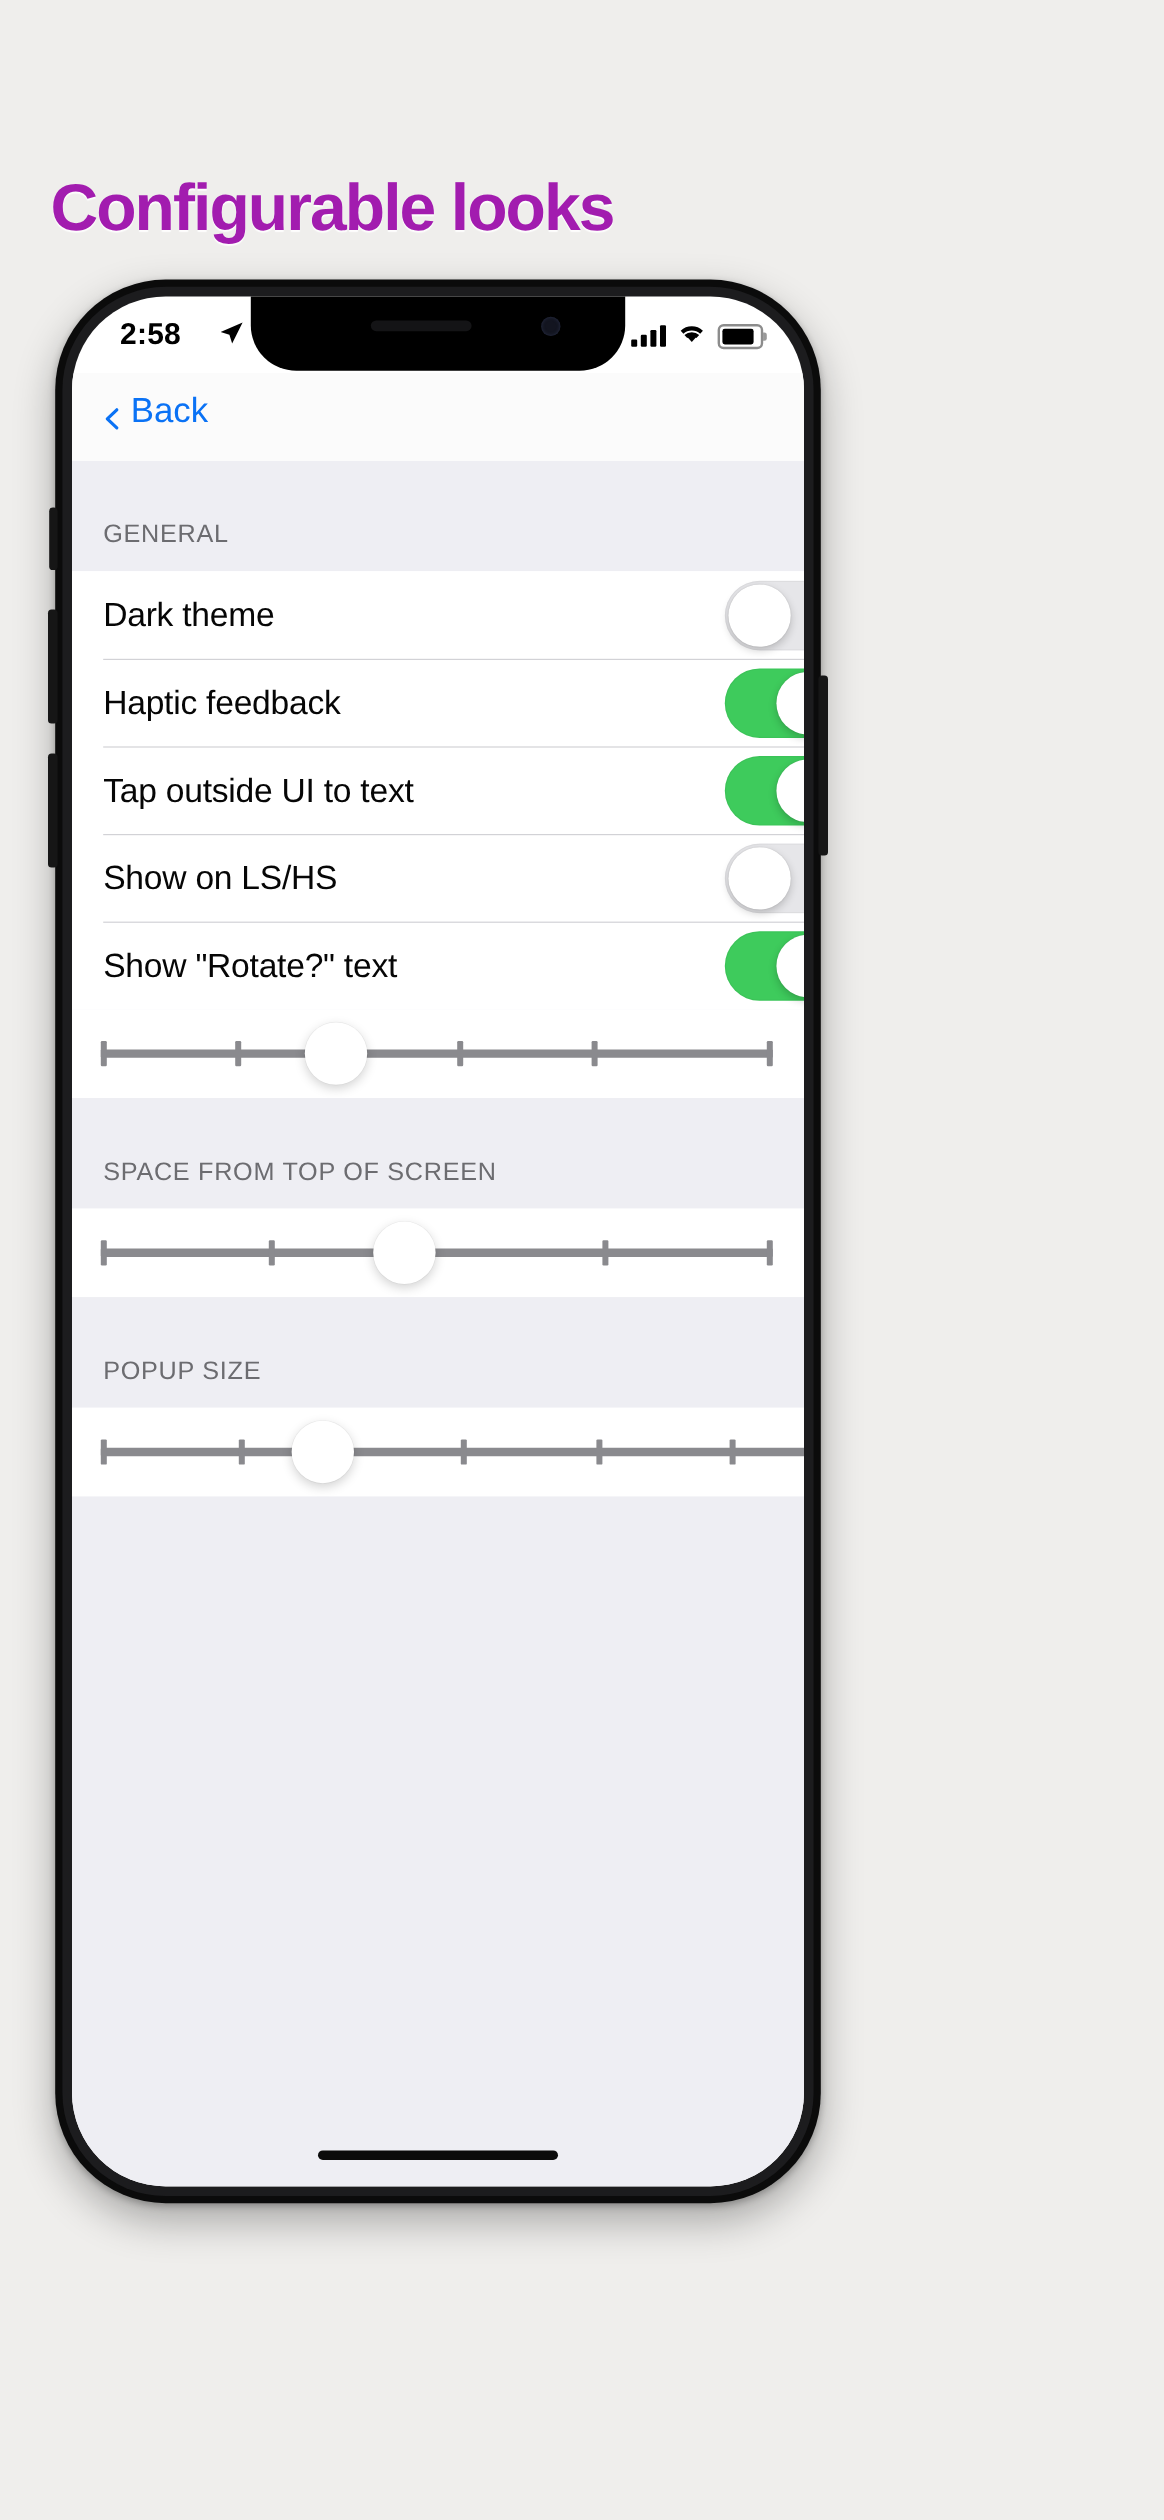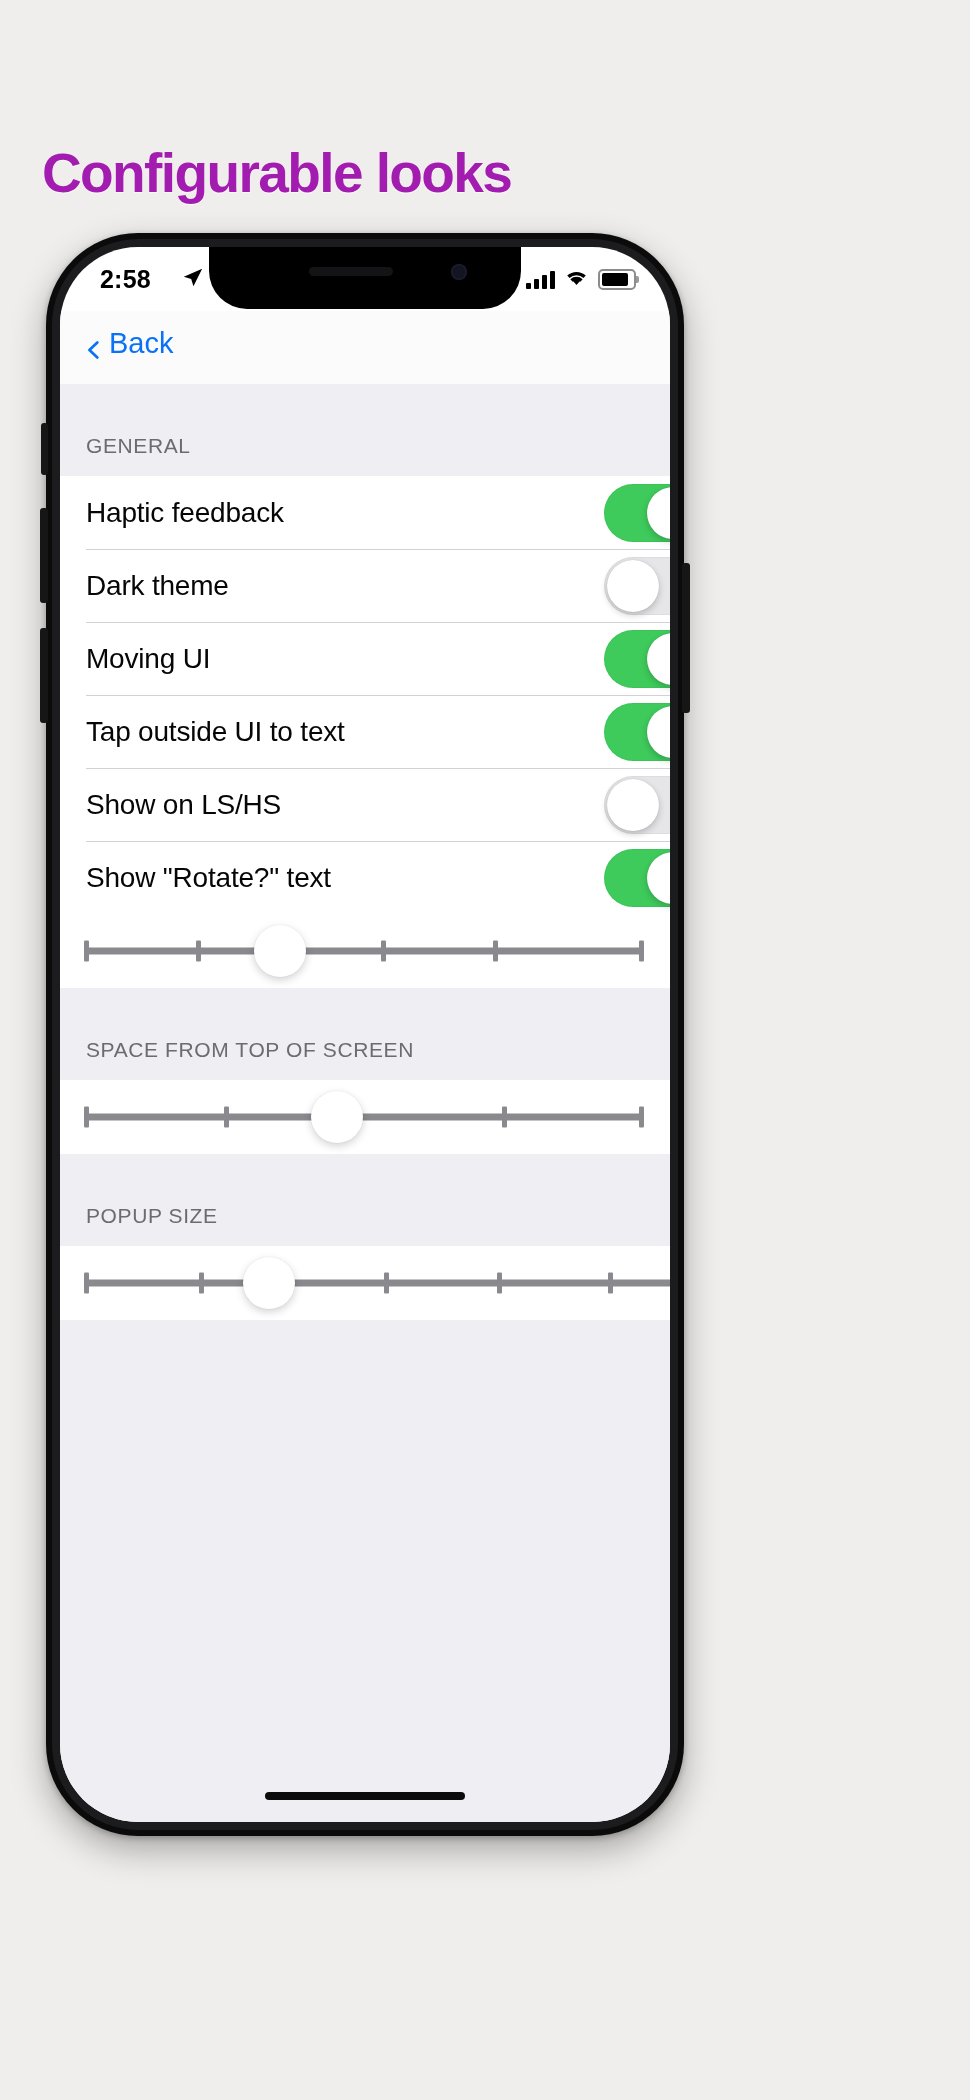--- a/index.html
+++ b/index.html
@@ -274,39 +274,33 @@
     </div>
 
     <div class="content">
 
       <div class="section-head">
         <span>GENERAL</span>
       </div>
       <div class="rows">
 
         <div class="row">
+          <span class="row-label">Dark theme</span>
+          <span class="toggle">
+              <span class="knob"></span>
+            </span>
+        </div>
+
+        <div class="row">
           <span class="row-label">Haptic feedback</span>
           <span class="toggle on">
               <span class="knob"></span>
             </span>
         </div>
 
-        <div class="row">
-          <span class="row-label">Dark theme</span>
-          <span class="toggle">
-              <span class="knob"></span>
-            </span>
-        </div>
-
-        <div class="row">
-          <span class="row-label">Moving UI</span>
-          <span class="toggle on">
-              <span class="knob"></span>
-            </span>
-        </div>
 
         <div class="row">
           <span class="row-label">Tap outside UI to text</span>
           <span class="toggle on">
               <span class="knob"></span>
             </span>
         </div>
 
         <div class="row">
           <span class="row-label">Show on LS/HS</span>

